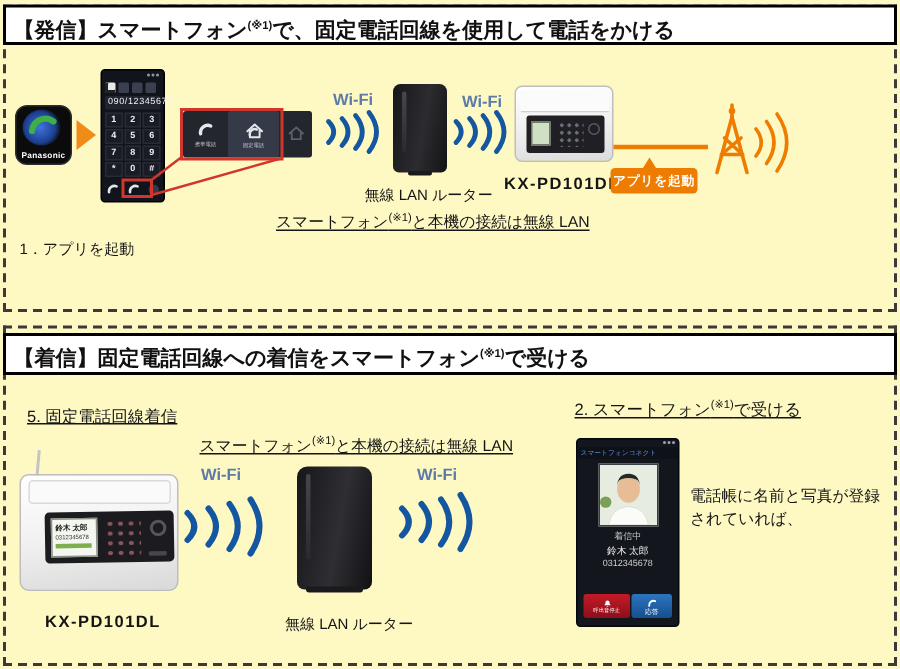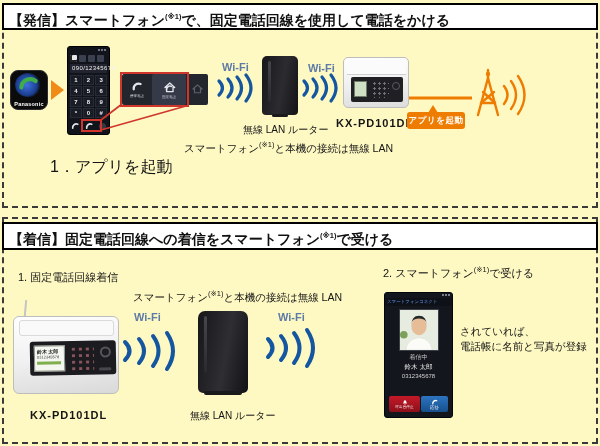--- a/index.html
+++ b/index.html
@@ -11,22 +11,22 @@
   
   .panel-border { position:absolute; border:2px dashed #3a3a3a; background:transparent; }
   .ptitle { position:absolute; border:2px solid #000; background:#fff; font-weight:bold;
             font-size:14px; line-height:21px; padding:1px 5px 0 5px; white-space:nowrap; z-index:2; }
   sup.fn { font-size:7.5px; vertical-align:super; font-weight:inherit; }
 
   
   .lbl { position:absolute; font-size:10px; white-space:nowrap; color:#141414; }
   .lbl-model { font-size:11px; font-weight:bold; letter-spacing:1px; }
   .wifi-lbl { position:absolute; font-size:11px; font-weight:bold; color:#5d7ba6; white-space:nowrap; }
-  .note { position:absolute; font-size:10.5px; color:#141414; white-space:nowrap; }
-  .steps { position:absolute; font-size:16px; color:#141414; line-height:14px; white-space:nowrap;margin-left:37px; }
+  .note { position:absolute; font-size:10.5px; color:#141414; white-space:nowrap;text-decoration:underline; }
+  .steps { position:absolute; font-size:10px; color:#141414; line-height:14px; white-space:nowrap; }
 
   
   .app-icon { position:absolute; left:10px; top:70px; width:38px; height:40px; background:#0b0b0c;
               border:1px solid #2e2e2e; border-radius:8px; overflow:hidden; }
   .app-glow { position:absolute; left:4px; top:2px; width:26px; height:24px; border-radius:50%;
               background:radial-gradient(circle at 45% 50%, #3f74e0 0%, #1c3f8f 55%, rgba(10,20,40,0) 75%); }
   .app-brand { position:absolute; left:0; right:0; bottom:2px; text-align:center; font-size:5.5px;
                font-weight:bold; color:#fff; letter-spacing:.2px; }
   .arrow1 { position:absolute; left:51px; top:80px; width:0; height:0;
             border-top:10px solid transparent; border-bottom:10px solid transparent;
@@ -243,21 +243,21 @@
     <div class="note" style="left:184px;top:140px;"><span>スマートフォン</span><sup class="fn">(※1)</sup><span>と本機の接続は無線 LAN</span></div>
     <div class="steps" style="left:13px;top:160px;">
       <div>1．アプリを起動</div>
     </div>
   </section>
 
   <section>
     <div class="panel-border" style="left:2px;top:217px;width:596px;height:227px;"></div>
     <div class="ptitle" style="left:2px;top:222px;width:596px;height:28px;"><span>【着信】固定電話回線への着信をスマートフォン</span><sup class="fn">(※1)</sup><span>で受ける</span></div>
 
-    <div class="note" style="left:18px;top:270px;font-size:11px;">1. 固定電話回線着信</div>
+    <div class="note" style="left:18px;top:270px;font-size:11px;">5. 固定電話回線着信</div>
     <div class="note" style="left:133px;top:289px;"><span>スマートフォン</span><sup class="fn">(※1)</sup><span>と本機の接続は無線 LAN</span></div>
     <div class="note" style="left:383px;top:265px;font-size:11px;"><span>2. スマートフォン</span><sup class="fn">(※1)</sup><span>で受ける</span></div>
 
     <div class="fax2-antenna"></div>
     <div class="fax2">
       <div class="fax2-top"></div>
       <div class="fax2-panel">
         <div class="fax2-screen">
           <div class="f2-name">鈴木 太郎</div>
           <div class="f2-num">0312345678</div>
@@ -306,22 +306,22 @@
         <div class="btn-answer">
           <svg width="8" height="7" viewBox="0 0 16 16">
               <use href="#handset" stroke="#fff"></use>
             </svg>
           <span class="btn-txt a">応答</span>
         </div>
       </div>
     </div>
 
     <div class="caption">
+        <div class="cap-line">電話帳に名前と写真が登録</div>
         <div class="cap-line">されていれば、</div>
-        <div class="cap-line">電話帳に名前と写真が登録</div>
       </div>
   </section>
 
   <svg class="overlay" viewBox="0 0 600 446">
 
     <g stroke="#d0362b" stroke-width="1.6">
       <line x1="101" y1="120" x2="122" y2="104"></line>
       <line x1="101" y1="130" x2="186" y2="106"></line>
     </g>
 

